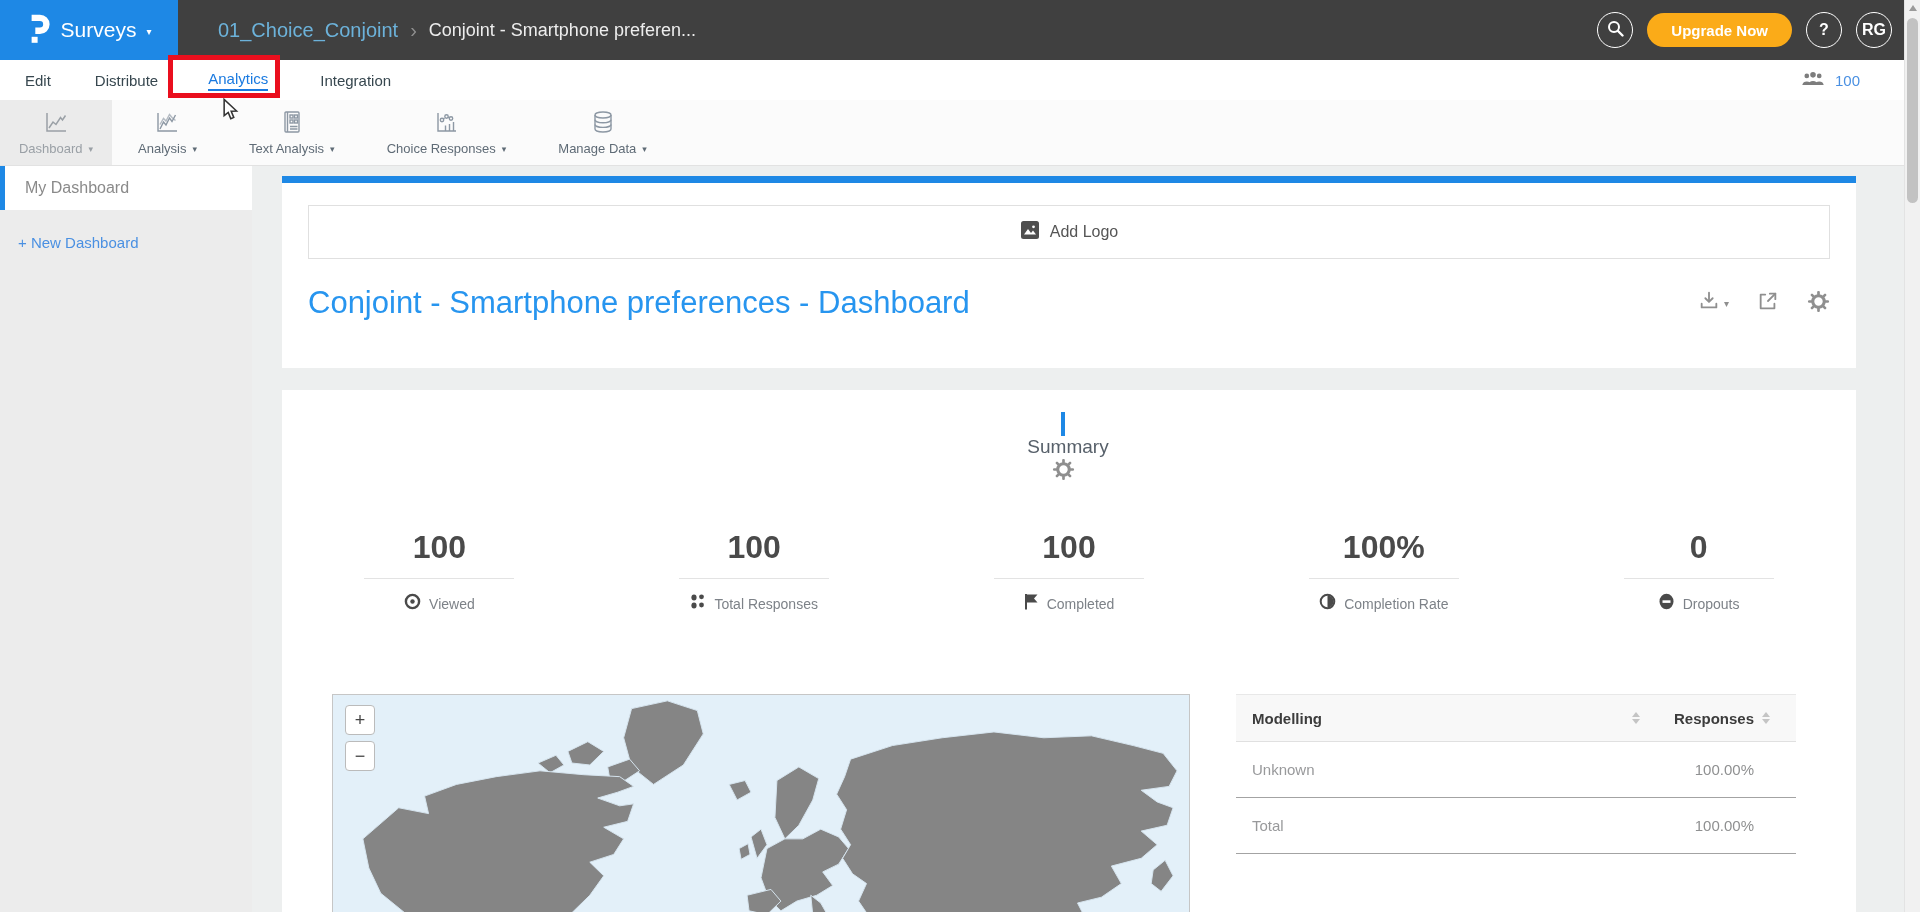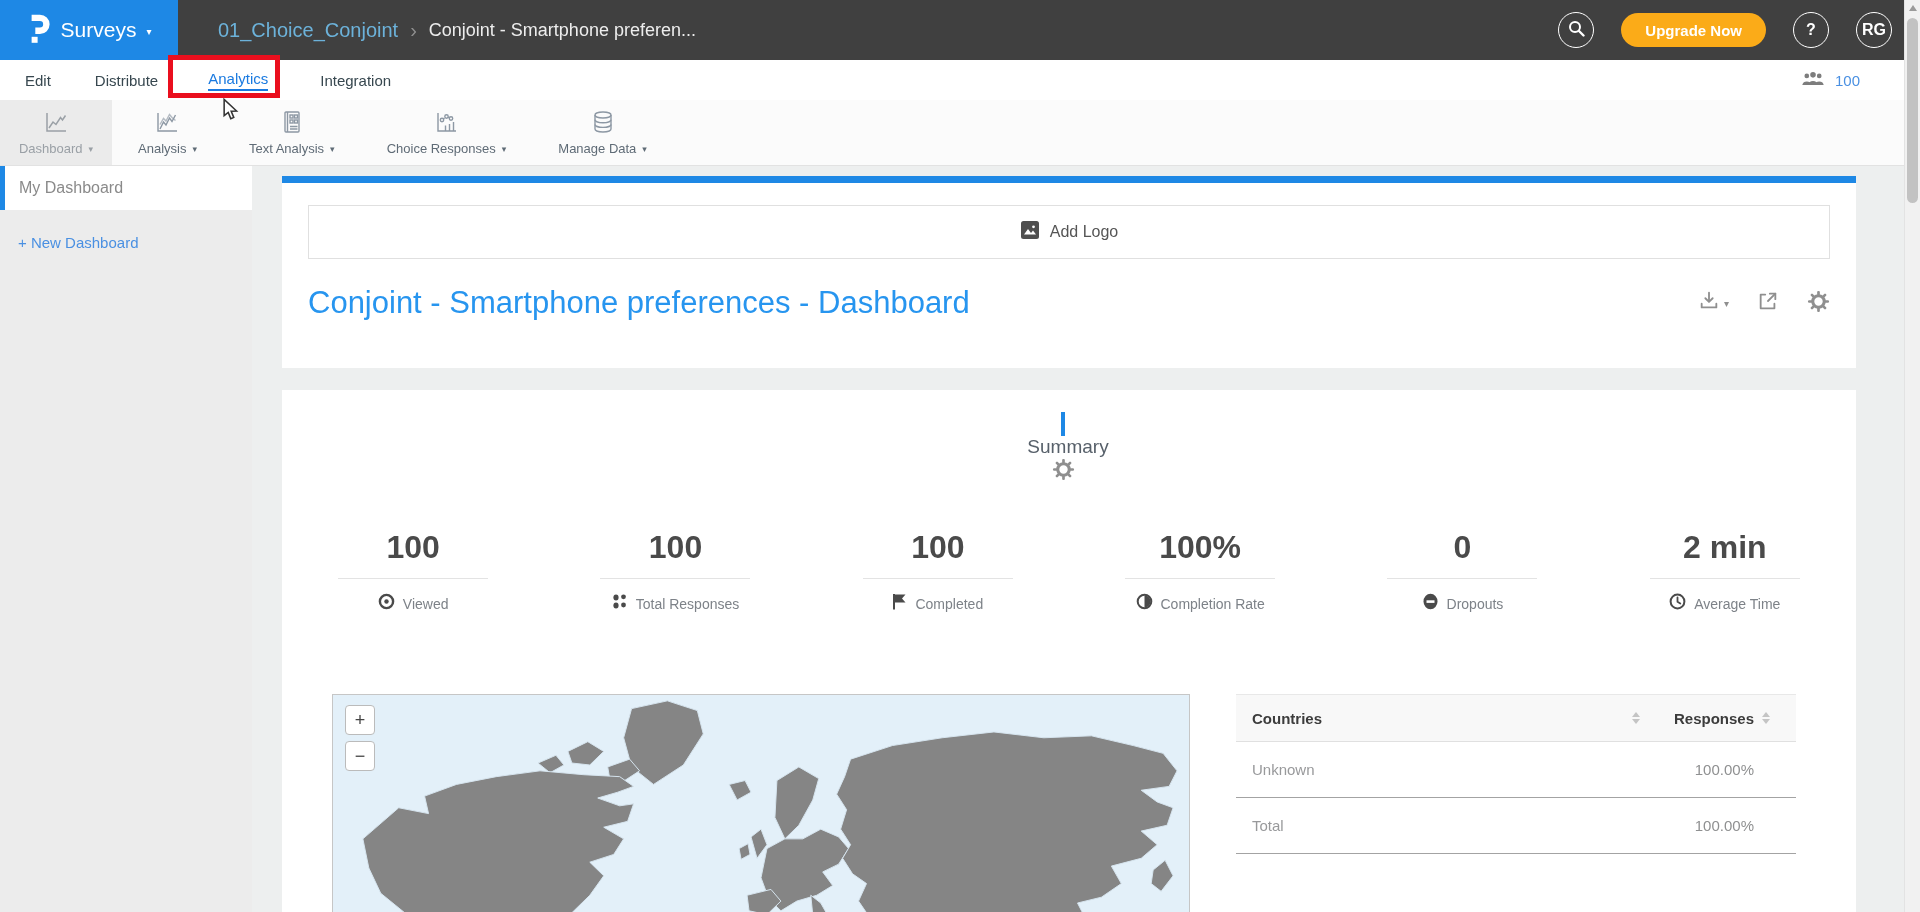--- a/index.html
+++ b/index.html
@@ -9,21 +9,21 @@
   
   .topbar { position:absolute; left:0; top:0; width:1904px; height:60px; background:#404040; display:flex; align-items:center; }
   .logo-box { width:178px; height:60px; background:#1e88e5; display:flex; align-items:center; justify-content:center; gap:10px; cursor:pointer; }
   .logo-box .product { color:#fff; font-size:21px; }
   .caret { font-family:"DejaVu Sans", sans-serif; font-size:10px; }
   .logo-box .caret { color:#fff; margin-top:2px; }
   .breadcrumb { display:flex; align-items:center; gap:12px; padding-left:40px; white-space:nowrap; }
   .bc-folder { color:#6cb2da; font-size:20px; cursor:pointer; }
   .bc-sep { color:#8f8f8f; font-size:20px; }
   .bc-survey { color:#ededed; font-size:18px; }
-  .topbar-right { position:absolute; right:12px; top:0; height:60px; display:flex; align-items:center; gap:27px; }
+  .topbar-right { position:absolute; right:12px; top:0; height:60px; display:flex; align-items:center; gap:14px; }
   .circle-btn { width:36px; height:36px; border:1.5px solid #fff; border-radius:50%; display:flex; align-items:center; justify-content:center; color:#fff; font-size:16px; font-weight:bold; cursor:pointer; background:transparent; }
   .upgrade-btn { height:34px; border-radius:17px; background:#fbab18; color:#fff; font-size:15px; font-weight:bold; border:none; padding:0 24px; cursor:pointer; }
 
   
   .nav-tabs { position:absolute; left:0; top:60px; width:1904px; height:40px; background:#fff; display:flex; align-items:center; }
   .nav-tab { font-size:15px; color:#37474f; margin-left:44px; cursor:pointer; }
   .nav-tab:first-child { margin-left:25px; }
   .nav-tab.active { color:#1a7ae0; border-bottom:2px solid #1a7ae0; padding-bottom:2px; margin-left:50px; margin-right:8px; }
   .nav-tabs-right { position:absolute; right:44px; top:0; height:40px; display:flex; align-items:center; gap:10px; }
   .resp-count { color:#4a90e2; font-size:15px; cursor:pointer; }
@@ -36,21 +36,21 @@
   .toolbar { position:absolute; left:0; top:100px; width:1904px; height:66px; background:#fbfbfb; border-bottom:1px solid #e2e2e2; display:flex; }
   .tool-item { display:flex; flex-direction:column; align-items:center; justify-content:center; gap:6px; padding:0 26px; cursor:pointer; }
   .tool-item.active { background:#ebebeb; width:112px; padding:0; }
   .tool-label { font-size:13px; color:#5f6b76; display:flex; align-items:center; gap:6px; }
   .tool-item.active .tool-label { color:#9aa0a6; }
   .tool-label .caret { color:inherit; font-size:9px; }
   .tool-icon svg { display:block; }
 
   
   .sidebar { position:absolute; left:0; top:166px; width:252px; bottom:0; background:#ececec; }
-  .side-selected { height:44px; background:#fff; border-left:5px solid #1e88e5; display:flex; align-items:center; padding-left:14px; color:#8a8a8a; font-size:16px; cursor:pointer; }
+  .side-selected { height:44px; background:#fff; border-left:5px solid #1e88e5; display:flex; align-items:center; padding-left:20px; color:#8a8a8a; font-size:16px; cursor:pointer; }
   .new-dash { margin:24px 0 0 18px; color:#4a90e2; font-size:15px; cursor:pointer; }
 
   
   .page-bg { position:absolute; left:252px; top:166px; width:1652px; bottom:0; background:#edefef; }
   .card { position:absolute; background:#fff; }
   .card1 { left:282px; top:176px; width:1574px; height:192px; border-top:7px solid #1e88e5; }
   .addlogo-box { margin:22px 26px 0 26px; height:54px; border:1px solid #e0e0e0; display:flex; align-items:center; justify-content:center; gap:10px; cursor:pointer; }
   .addlogo-label { font-size:16px; color:#555; }
   .title-row { margin-top:26px; padding:0 26px; display:flex; align-items:center; justify-content:space-between; }
   .dash-title { color:#2795ef; font-size:31px; font-weight:400; cursor:pointer; }
@@ -372,31 +372,20 @@
     </div>
     <div class="stat">
       <span class="stat-value">0</span>
       <span class="stat-divider"></span>
       <span class="stat-label-row">
         <span><svg width="17" height="17" viewBox="0 0 17 17">
               <ellipse cx="8.5" cy="8.5" rx="7" ry="7.8" fill="#4a4a4a"></ellipse>
               <rect x="4.5" y="7.3" width="8" height="2.6" fill="#fff"></rect>
             </svg></span>
         <span class="stat-label">Dropouts</span>
-      </span>
-    </div>
-    <div class="stat">
-      <span class="stat-value">2 min</span>
-      <span class="stat-divider"></span>
-      <span class="stat-label-row">
-        <span><svg width="17" height="17" viewBox="0 0 17 17">
-              <circle cx="8.5" cy="8.5" r="6.9" fill="none" stroke="#4a4a4a" stroke-width="2"></circle>
-              <path d="M8.5 4.5 V8.8 L11.3 10.5" fill="none" stroke="#4a4a4a" stroke-width="1.8" stroke-linecap="round"></path>
-            </svg></span>
-        <span class="stat-label">Average Time</span>
       </span>
     </div>
   </div>
 
   <div class="bottom-row">
 
     <div class="map-panel">
       <div class="map-zoom">
         <button class="zoom-btn">+</button>
         <button class="zoom-btn">−</button>
@@ -424,21 +413,21 @@
           <path d="M700,266 722,258 740,272 728,290 706,284 Z"></path>
           <path d="M824,180 836,170 844,186 832,202 822,194 Z"></path>
           <path d="M740,310 762,306 770,314 750,318 Z"></path>
           <path d="M778,312 796,308 802,318 784,322 Z"></path>
         </g>
       </svg>
     </div>
 
     <div class="ctable">
       <div class="ct-header">
-        <span class="ct-h-countries">Countries</span>
+        <span class="ct-h-countries">Modelling</span>
         <span class="sort-icon">
             <i class="sort-up"></i>
             <i class="sort-down"></i>
           </span>
         <span class="ct-h-resp">Responses</span>
         <span class="sort-icon">
             <i class="sort-up"></i>
             <i class="sort-down"></i>
           </span>
       </div>

